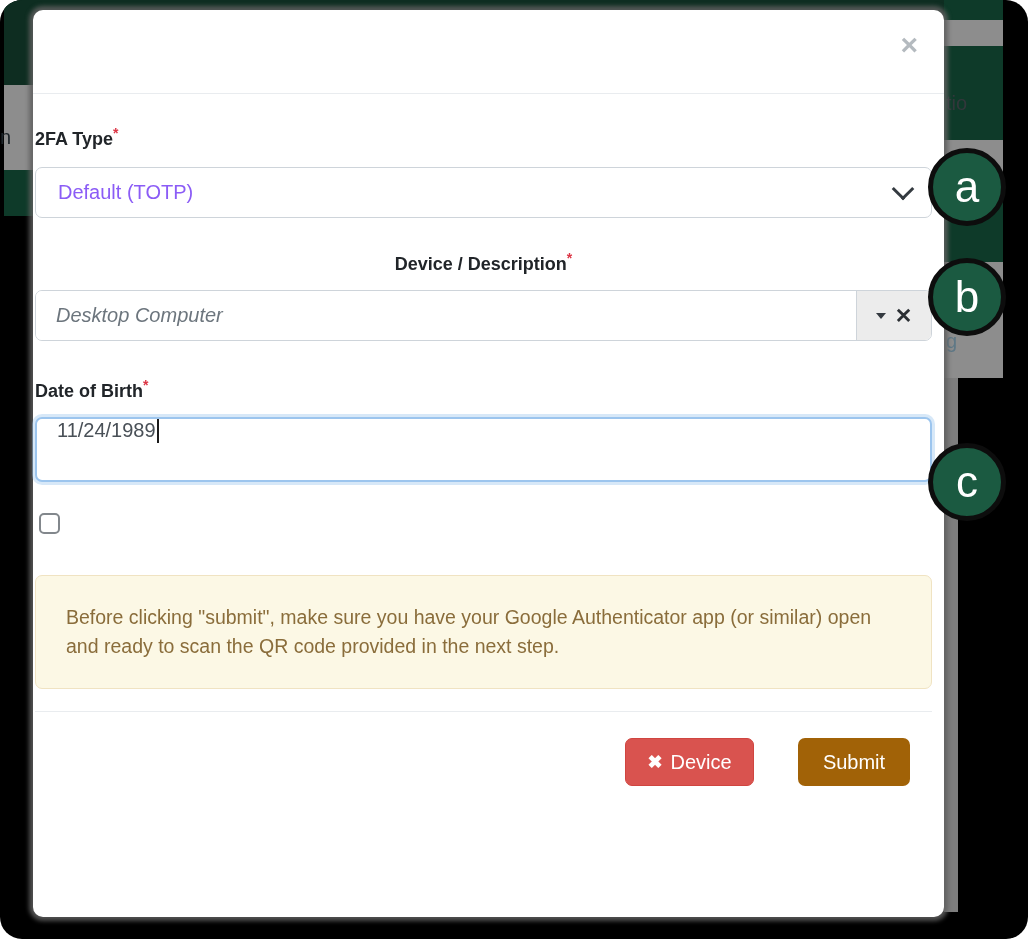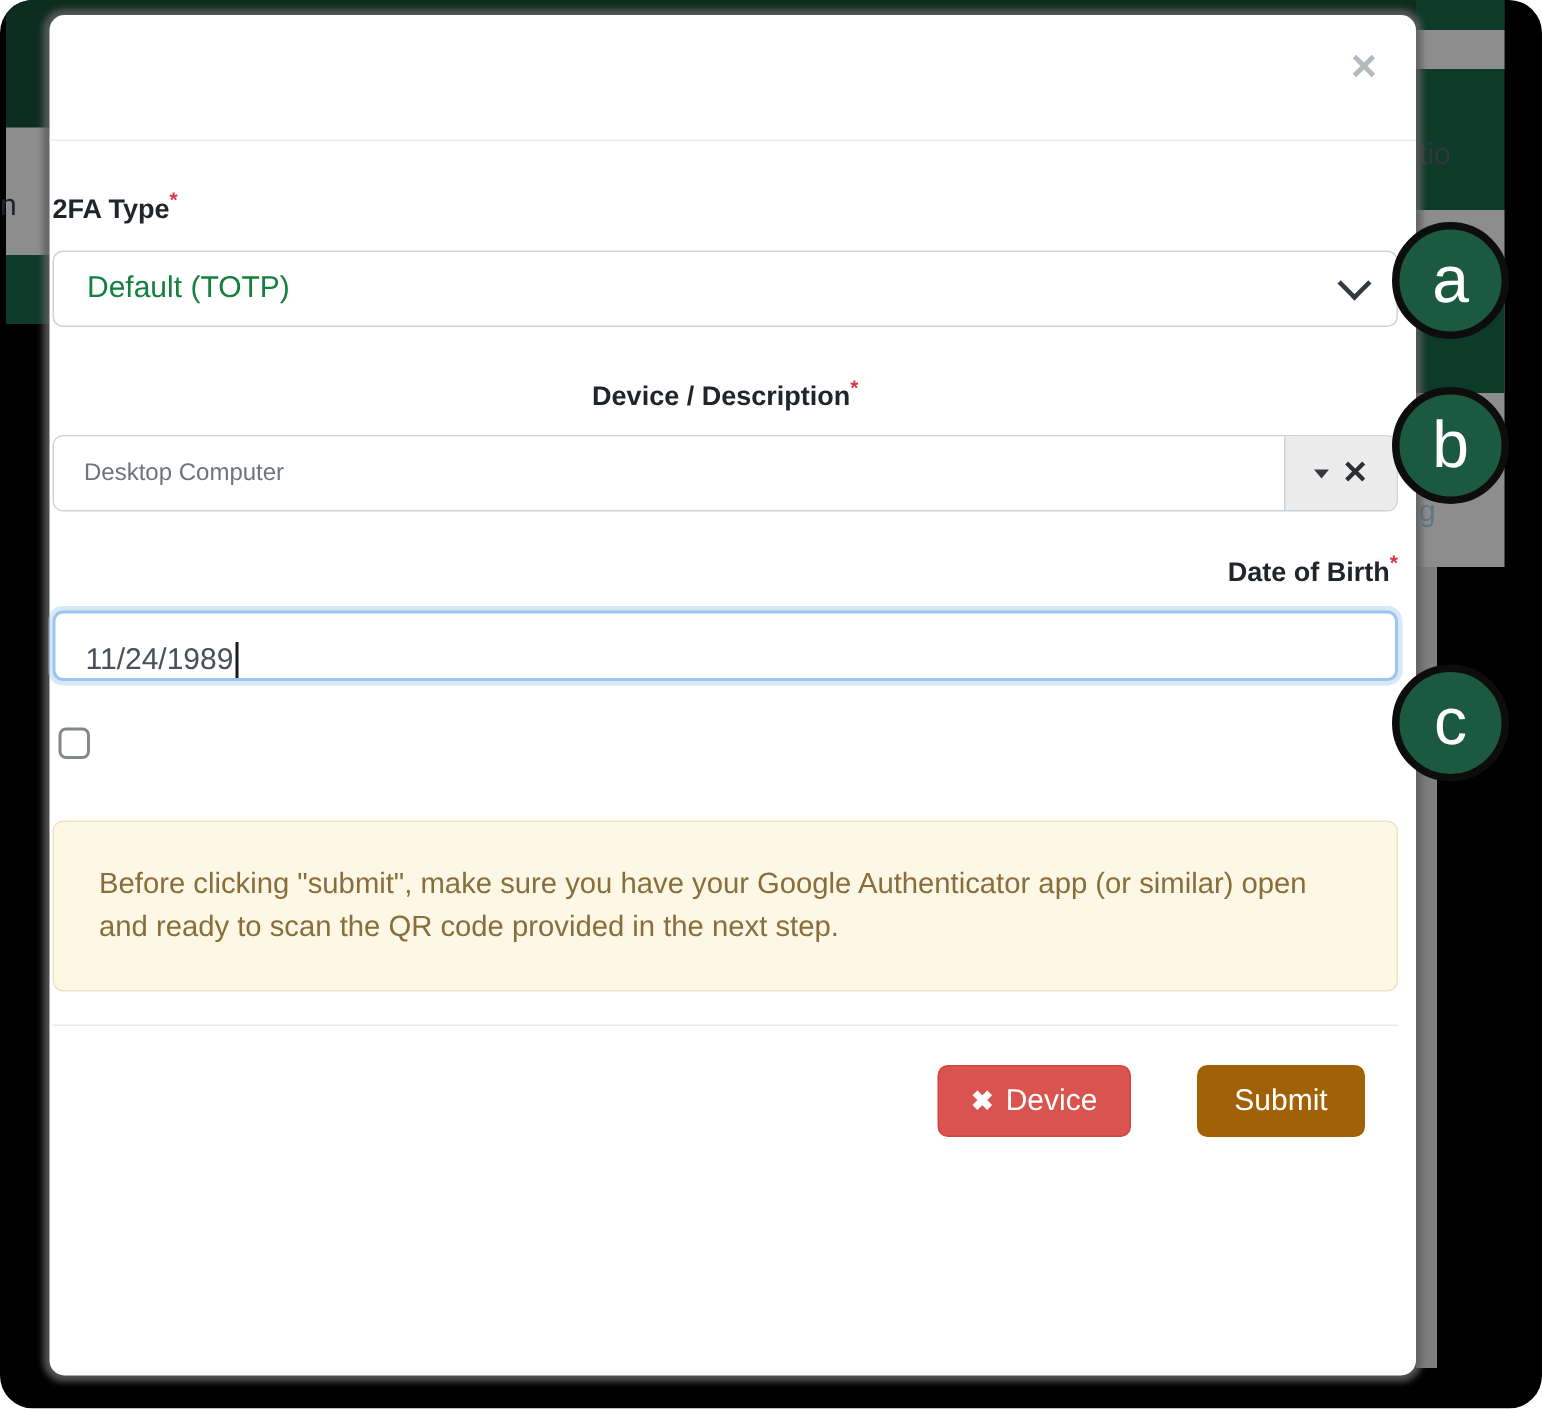--- a/index.html
+++ b/index.html
@@ -27,40 +27,40 @@
   .close-x{position:absolute;right:26px;top:20px;color:#b4babf;font-size:30px;font-weight:700;
            line-height:1;cursor:pointer;background:none;border:none;padding:0;}
   .modal-body{padding:0 12px 0 2px;}
 
   .field-label{margin-top:28px;font-size:18px;font-weight:700;color:#212529;line-height:22px;}
   .req{color:#dc3545;font-size:14px;vertical-align:super;}
 
   .select-box{margin-top:17px;height:51px;border:1px solid #ced4da;border-radius:7px;
               display:flex;align-items:center;padding:0 20px 0 22px;box-sizing:border-box;
               background:#fff;cursor:pointer;}
-  .select-box .value{flex:1;font-size:20px;color:#15803d;}
+  .select-box .value{flex:1;font-size:20px;color:#8b5cf6;}
   .chev{width:13px;height:13px;border-left:3px solid #343a40;border-bottom:3px solid #343a40;
         transform:rotate(-45deg);margin-top:-8px;}
 
   .label2{margin-top:29px;text-align:center;}
   .combo{margin-top:15px;height:51px;border:1px solid #ced4da;border-radius:7px;display:flex;
          overflow:hidden;box-sizing:border-box;}
-  .combo input{flex:1;border:none;outline:none;font-size:16px;color:#6c757d;
-               padding:0 10px 0 20px;font-family:"Liberation Sans",sans-serif;background:#fff;}
+  .combo input{flex:1;border:none;outline:none;font-size:20px;color:#6c757d;
+               padding:0 10px 0 20px;font-family:"Liberation Sans",sans-serif;background:#fff;font-style:italic;}
   .combo-addon{width:74px;background:#ececec;border-left:1px solid #ced4da;display:flex;
                align-items:center;justify-content:center;gap:9px;cursor:pointer;}
   .caret-down{width:0;height:0;border-left:5px solid transparent;border-right:5px solid transparent;
               border-top:6px solid #343a40;}
   .combo-clear{font-size:21px;font-weight:700;color:#2b2f33;line-height:1;}
 
   .help-text{margin-top:6px;font-size:19.5px;color:#5f6a72;line-height:26px;max-width:885px;}
 
-  .label3{margin-top:23px;text-align:right;}
-  .dob-input{margin-top:15px;height:47px;border:2px solid #9cc5ee;border-radius:7px;
-             box-shadow:0 0 0 3px rgba(156,197,238,0.40);display:flex;align-items:flex-end;
+  .label3{margin-top:33px;}
+  .dob-input{margin-top:15px;height:65px;border:2px solid #9cc5ee;border-radius:7px;
+             box-shadow:0 0 0 3px rgba(156,197,238,0.40);display:flex;align-items:flex-start;
              padding:0 20px;box-sizing:border-box;font-size:20px;color:#495057;background:#fff;}
   .text-caret{display:inline-block;width:2px;height:24px;background:#1b1b1b;margin-left:1px;}
 
   .label4{margin-top:27px;}
   .adv-check{margin-top:31px;width:21px;height:21px;appearance:none;-webkit-appearance:none;
              border:2px solid #82878c;border-radius:5px;background:#fff;display:block;cursor:pointer;}
 
   .warning{margin-top:41px;background:#fcf8e5;border:1px solid #f0e3c2;border-radius:7px;
            padding:27px 30px;font-size:19.5px;line-height:29px;color:#8a6d3b;box-sizing:border-box;}
 

